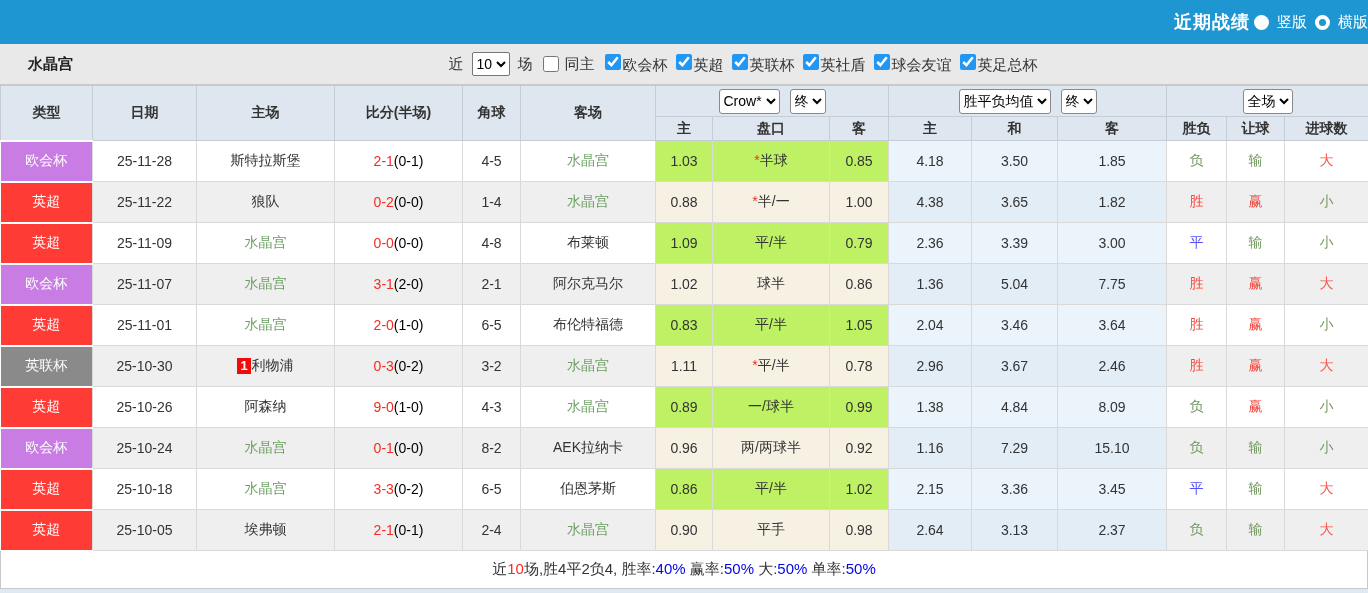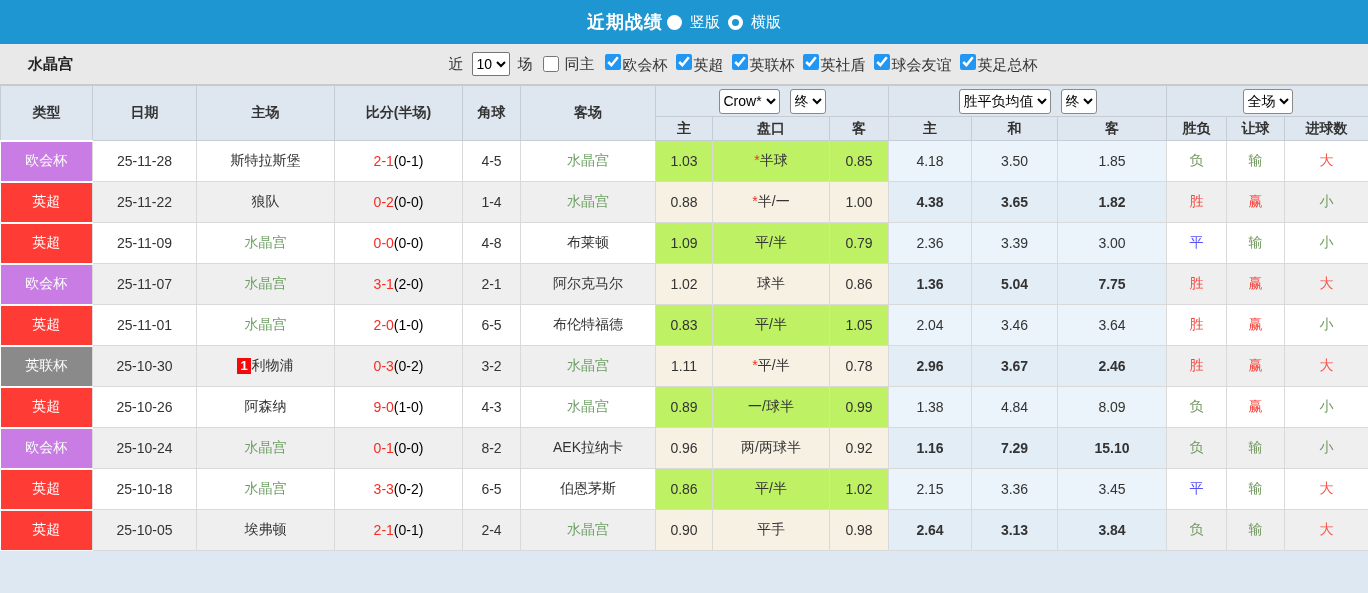--- a/index.html
+++ b/index.html
@@ -8,21 +8,21 @@
     font-family:"Liberation Sans","DejaVu Sans",sans-serif;
     background:#dde8f3;
     width:1368px; height:593px; overflow:hidden;
     font-size:14px; color:#333;
   }
   .app { width:1368px; }
 
   
   .title-bar {
     height:44px; background:#1e96d2; color:#fff;
-    display:flex; align-items:center; justify-content:center; gap:10px;
+    display:flex; align-items:center; justify-content:flex-end; gap:10px;
   }
   .title-bar .title { font-size:18px; font-weight:bold; letter-spacing:1px; }
   .radio-group { display:flex; align-items:center; gap:8px; font-size:15px; }
   .radio-solid {
     width:15px; height:15px; border-radius:50%;
     background:#fff; display:inline-block; margin-left:-6px;
   }
   .radio-ring {
     width:15px; height:15px; border-radius:50%;
     border:4px solid #fff; background:#1e96d2; display:inline-block;
@@ -60,21 +60,21 @@
     font-size:14px; height:25px; background:#fff;
     border:1px solid #8a8a8a; border-radius:3px; margin:0 5px;
   }
 
   tbody td { height:41px; border:1px solid #d9d9d9; font-size:14px; }
   tr.odd  td.c-plain { background:#ffffff;text-align:center; }
   tr.even td.c-plain { background:#efefef; }
   tr.odd  td.c-ah { background:#bef264;text-align:center; }
   tr.even td.c-ah { background:#f7f1e3; }
   tr.odd  td.c-eu { background:#eaf4fa; }
-  tr.even td.c-eu { background:#e3edf6;font-weight:bold; }
+  tr.even td.c-eu { background:#e3edf6; }
 
   td.c-type {
     color:#fff; font-size:14px;
     border-top:2px solid #fff !important;
     border-bottom:1px solid #fff !important;
     border-left:none !important;
   }
   .red   { color:#f52c21; }
   .dark  { color:#000000; }
   .green-team { color:#6b9e60; }
@@ -328,22 +328,25 @@
           <td class="c-plain">25-10-05</td>
           <td class="c-plain"><span>埃弗顿</span></td>
           <td class="c-plain"><span class="red">2-1</span><span class="dark">(0-1)</span></td>
           <td class="c-plain">2-4</td>
           <td class="c-plain"><span class="green-team">水晶宫</span></td>
           <td class="c-ah">0.90</td>
           <td class="c-ah"><span>平手</span></td>
           <td class="c-ah">0.98</td>
           <td class="c-eu">2.64</td>
           <td class="c-eu">3.13</td>
-          <td class="c-eu">3.84</td>
+          <td class="c-eu">2.37</td>
           <td class="c-plain" style="color: rgb(114, 153, 95);">负</td>
           <td class="c-plain" style="color: rgb(114, 153, 95);">输</td>
           <td class="c-plain" style="color: rgb(248, 87, 76);">大</td>
         </tr>
       </tbody>
   </table>
 
+  <div class="footer-row">
+    <span id="footer-segments"><span class="seg-dark">近</span><span class="seg-red">10</span><span class="seg-dark">场,胜4平2负4, 胜率:</span><span class="seg-blue">40%</span><span class="seg-dark"> 赢率:</span><span class="seg-blue">50%</span><span class="seg-dark"> 大:</span><span class="seg-blue">50%</span><span class="seg-dark"> 单率:</span><span class="seg-blue">50%</span></span>
+  </div>
 
 </div>
 
 </body></html>

